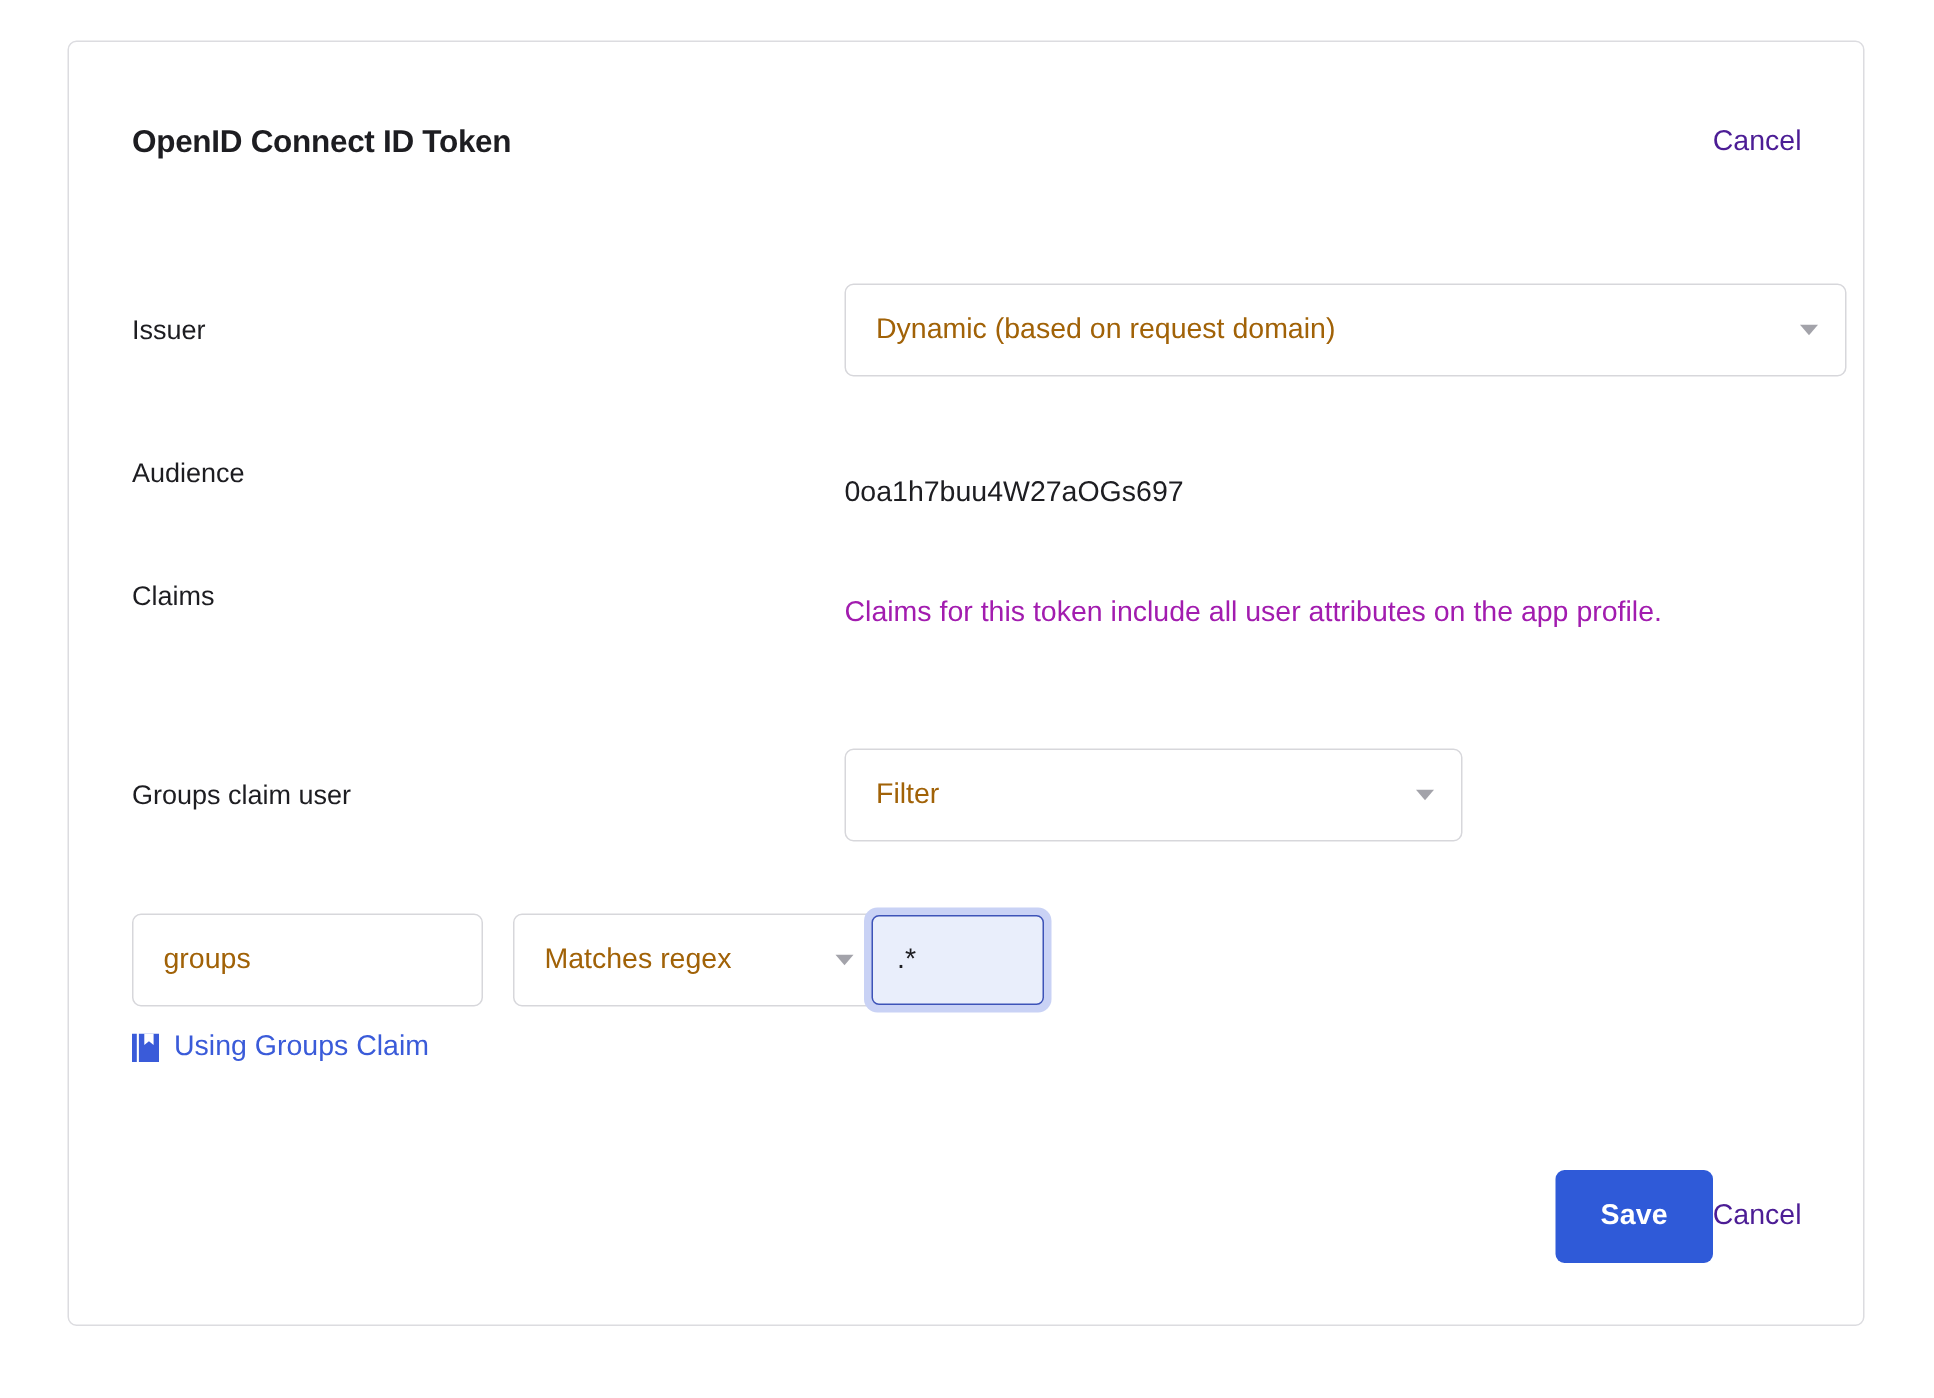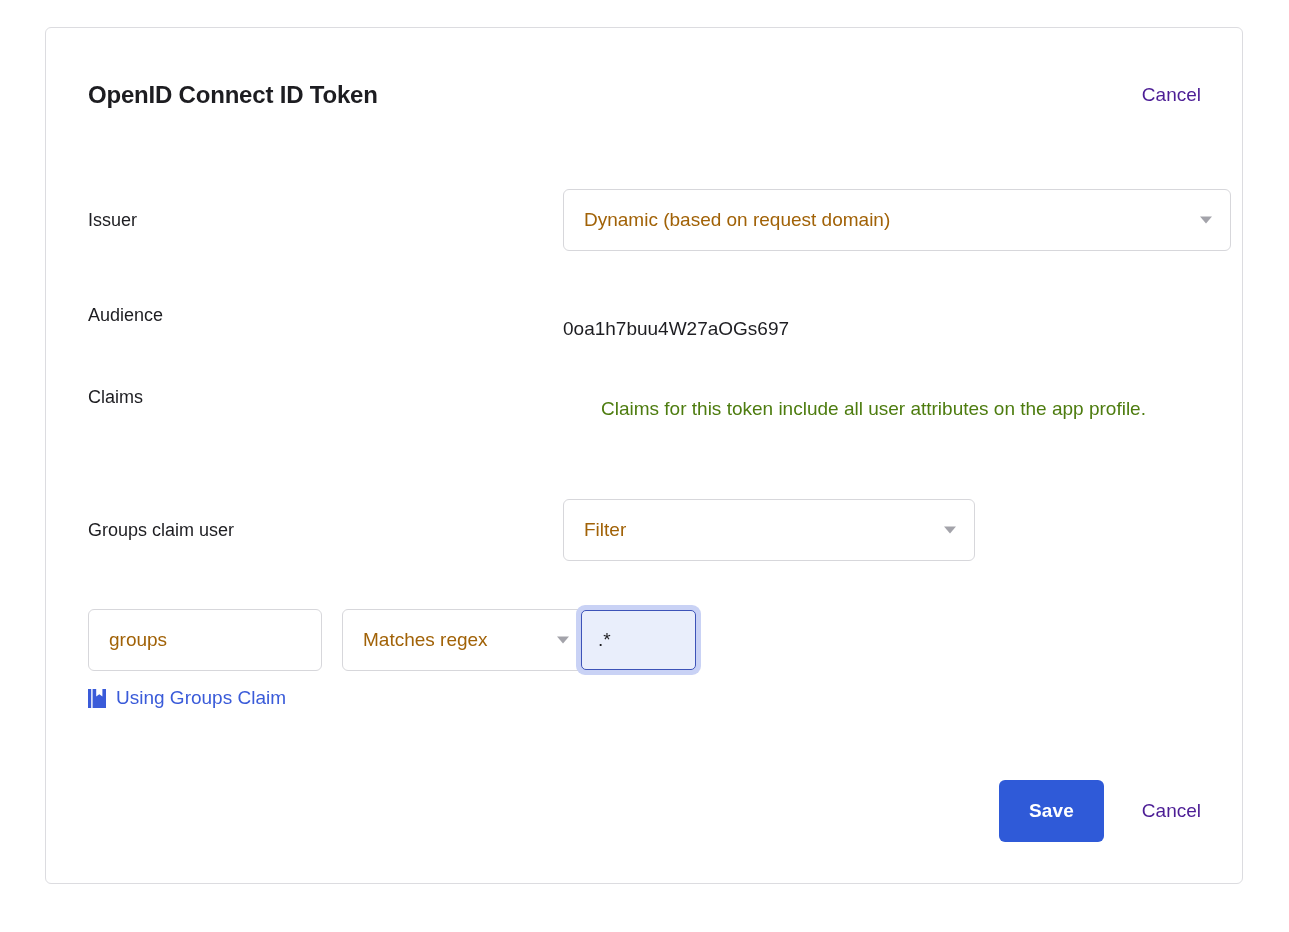--- a/index.html
+++ b/index.html
@@ -40,21 +40,21 @@
     position: absolute;
     left: 42px;
     right: 33px;
     top: 46px;
     height: 42px;
     display: flex;
     align-items: center;
     justify-content: space-between;
   }
   .page-title {
-    font-size: 24px;
+    font-size: 21px;
     font-weight: bold;
     letter-spacing: -0.2px;
     color: #1d1d21;
     line-height: 1.2;
   }
   .link {
     color: #4c1d95;
     font-size: 18px;
     text-decoration: none;
     cursor: pointer;
@@ -149,25 +149,24 @@
   .select-gctype { width: 412px; }
 
   .static-value {
     font-size: 19px;
     color: #1d1d21;
     line-height: 28px;
     padding-top: 12px;
   }
   .claims-text {
     font-size: 19px;
-    color: #4d7c0f;
+    color: #a21caf;
     line-height: 41px;
     max-width: 640px;
     padding-top: 3px;
-    margin-left: 38px;
   }
 
   
   .filter-controls {
     position: relative;
     height: 70px;
   }
   .filter-name {
     position: absolute;
     left: 0;
@@ -227,21 +226,20 @@
     cursor: pointer;
   }
 
   
   .actions {
     position: absolute;
     right: 33px;
     top: 752px;
     display: flex;
     align-items: center;
-    gap: 38px;
   }
   .btn-save {
     background: #2f5ad8;
     color: #ffffff;
     border: none;
     border-radius: 6px;
     font-size: 19px;
     font-weight: bold;
     font-family: "Liberation Sans", sans-serif;
     padding: 0 30px;

